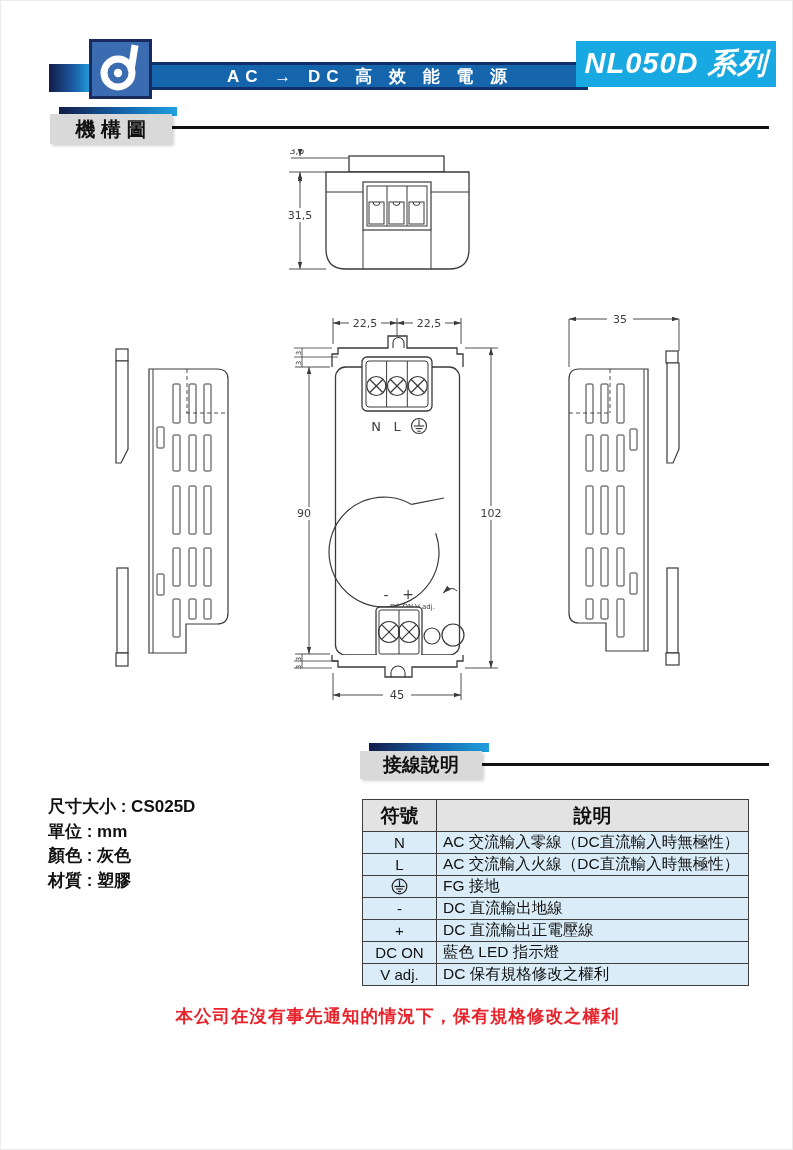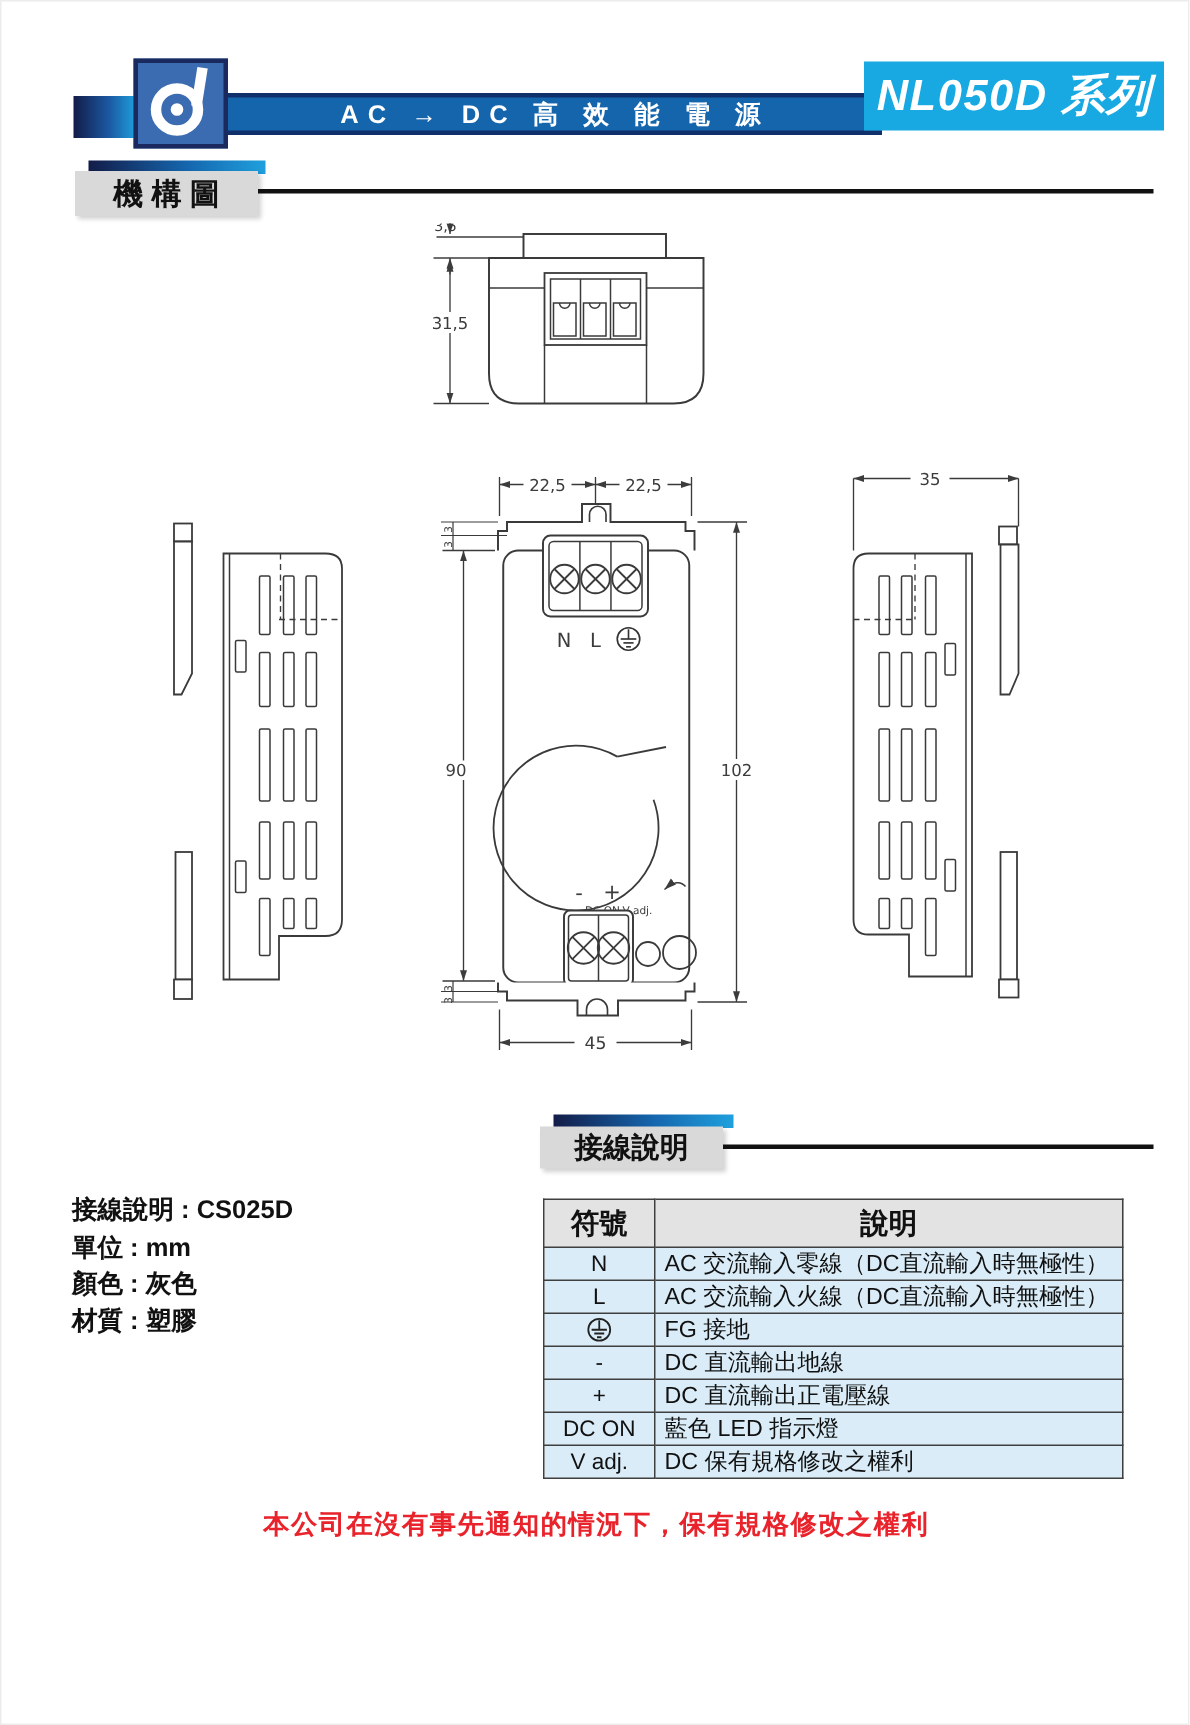--- a/index.html
+++ b/index.html
@@ -313,21 +313,21 @@
 
   <div class="sec">
     <div class="bluebar" style="left:368px;top:742px;width:120px;"></div>
     <div class="graybox" style="left:359px;top:750px;width:122px;height:28px;">
       <span style="font-size:19px;">接線說明</span>
     </div>
     <div class="rule" style="left:481px;top:762px;width:287px;"></div>
   </div>
 
   <div class="info">
-    <div>接線說明 : CS025D</div>
+    <div>尺寸大小 : CS025D</div>
     <div>單位 : mm</div>
     <div>顏色 : 灰色</div>
     <div>材質 : 塑膠</div>
   </div>
 
   <table class="wtable">
     <colgroup>
         <col class="col-sym">
         <col class="col-desc">
       </colgroup>

